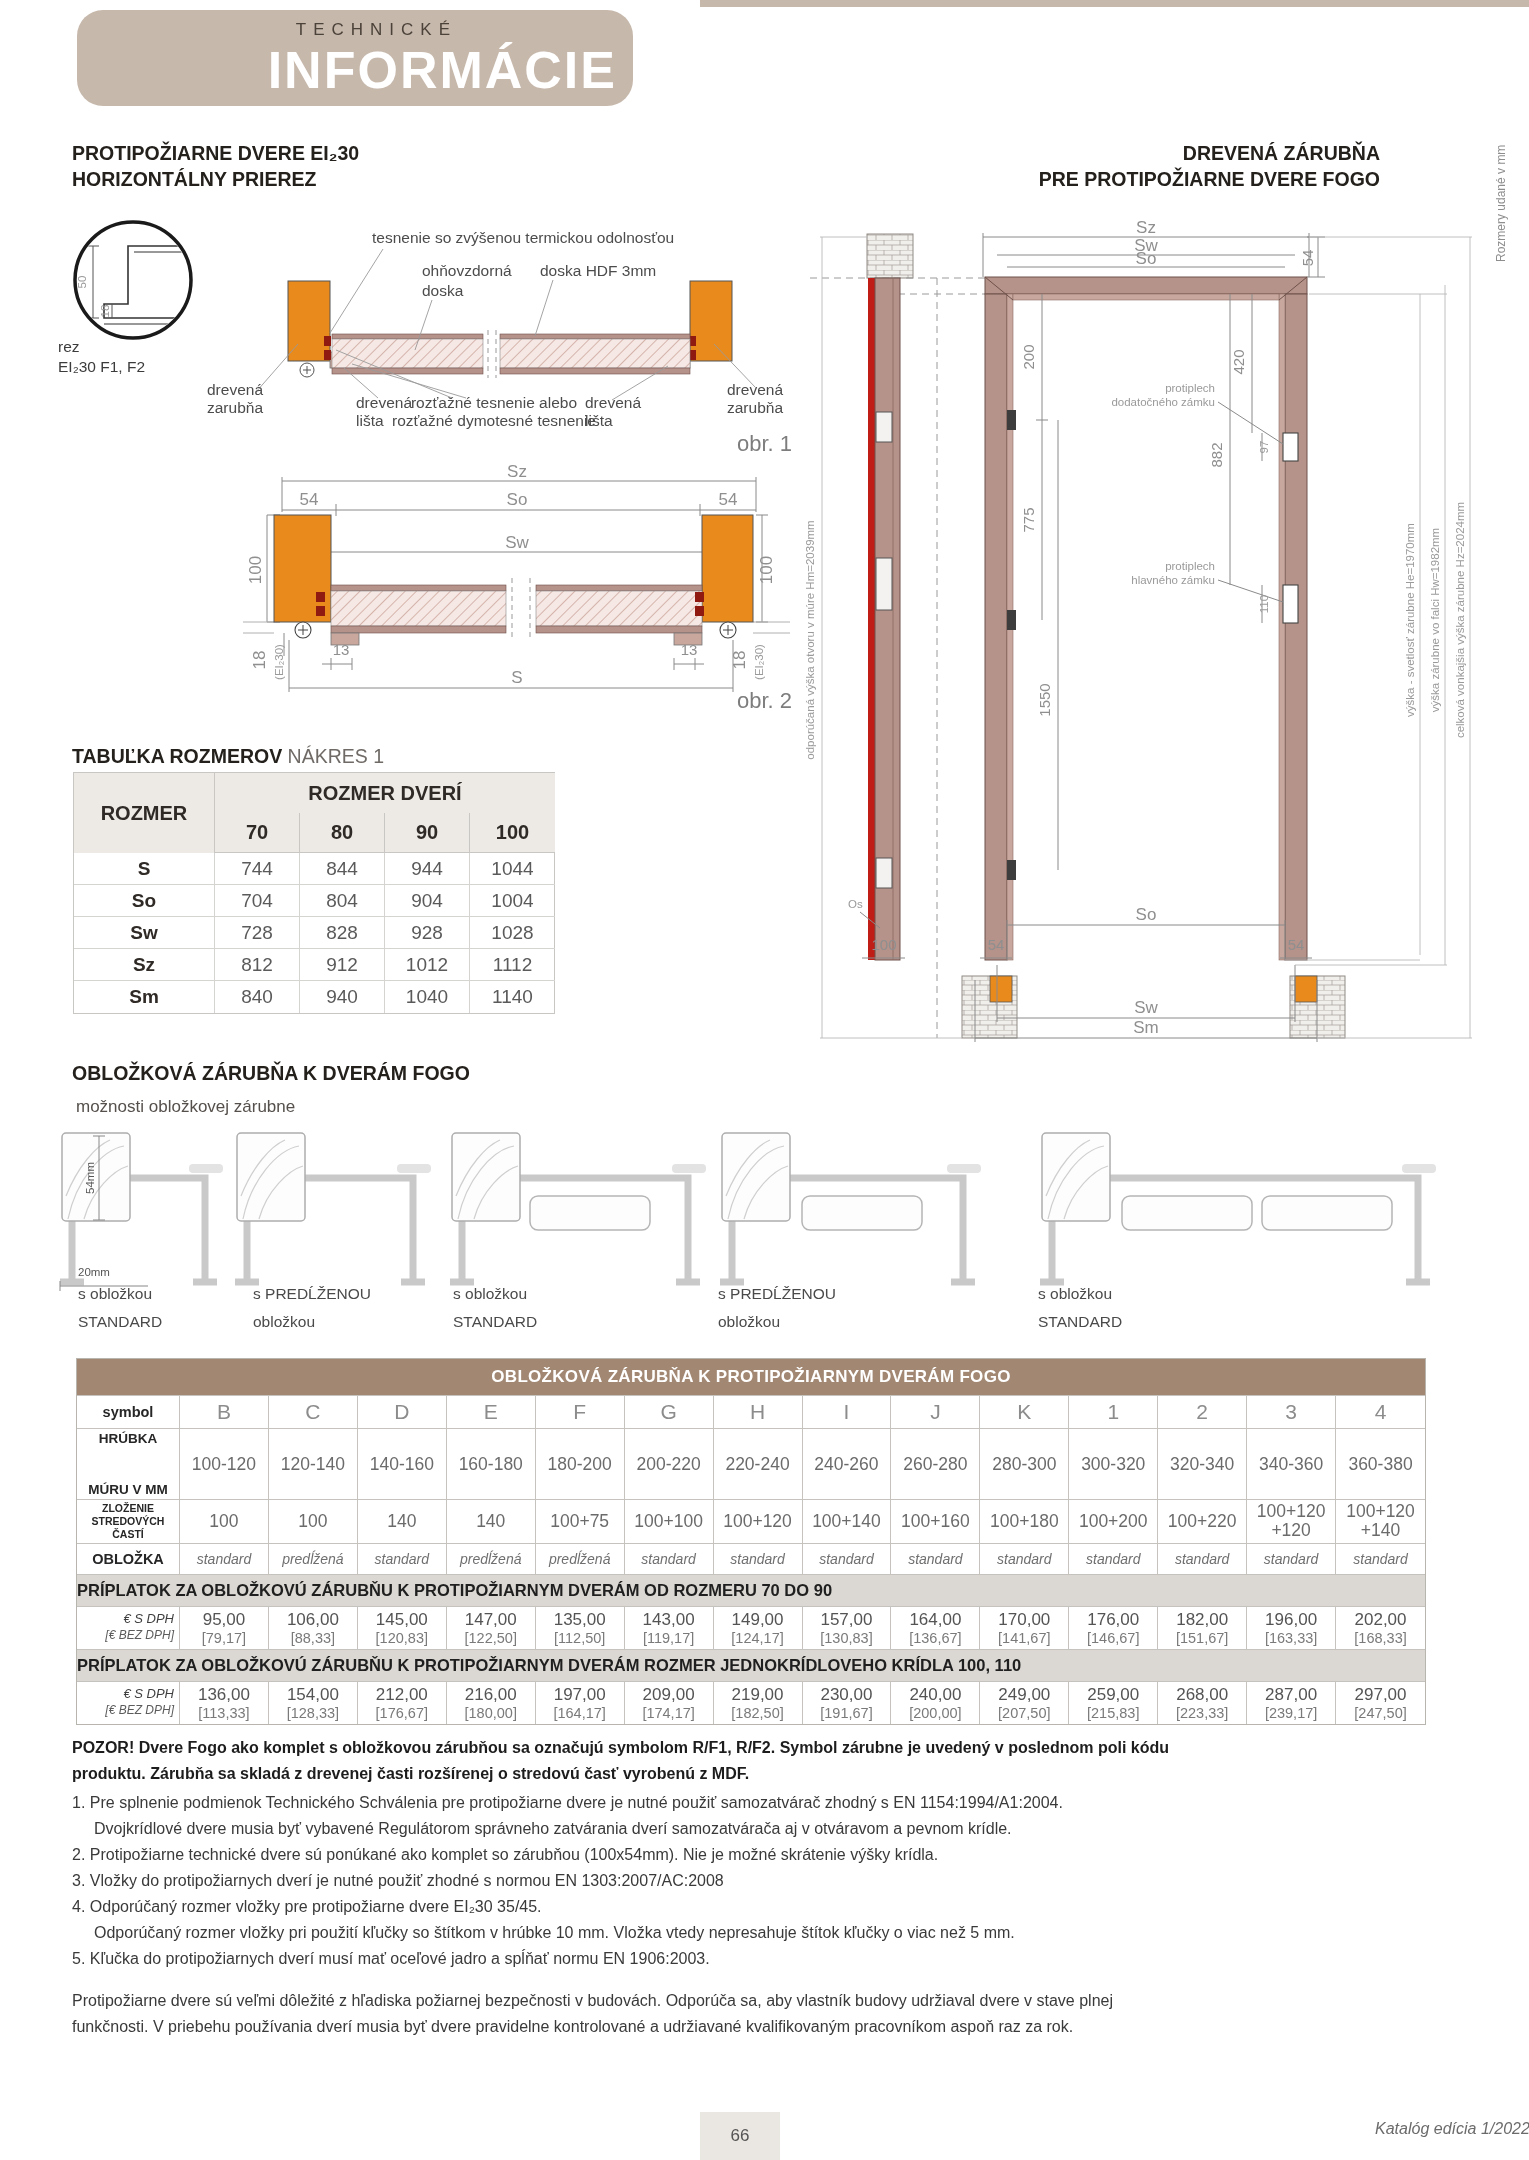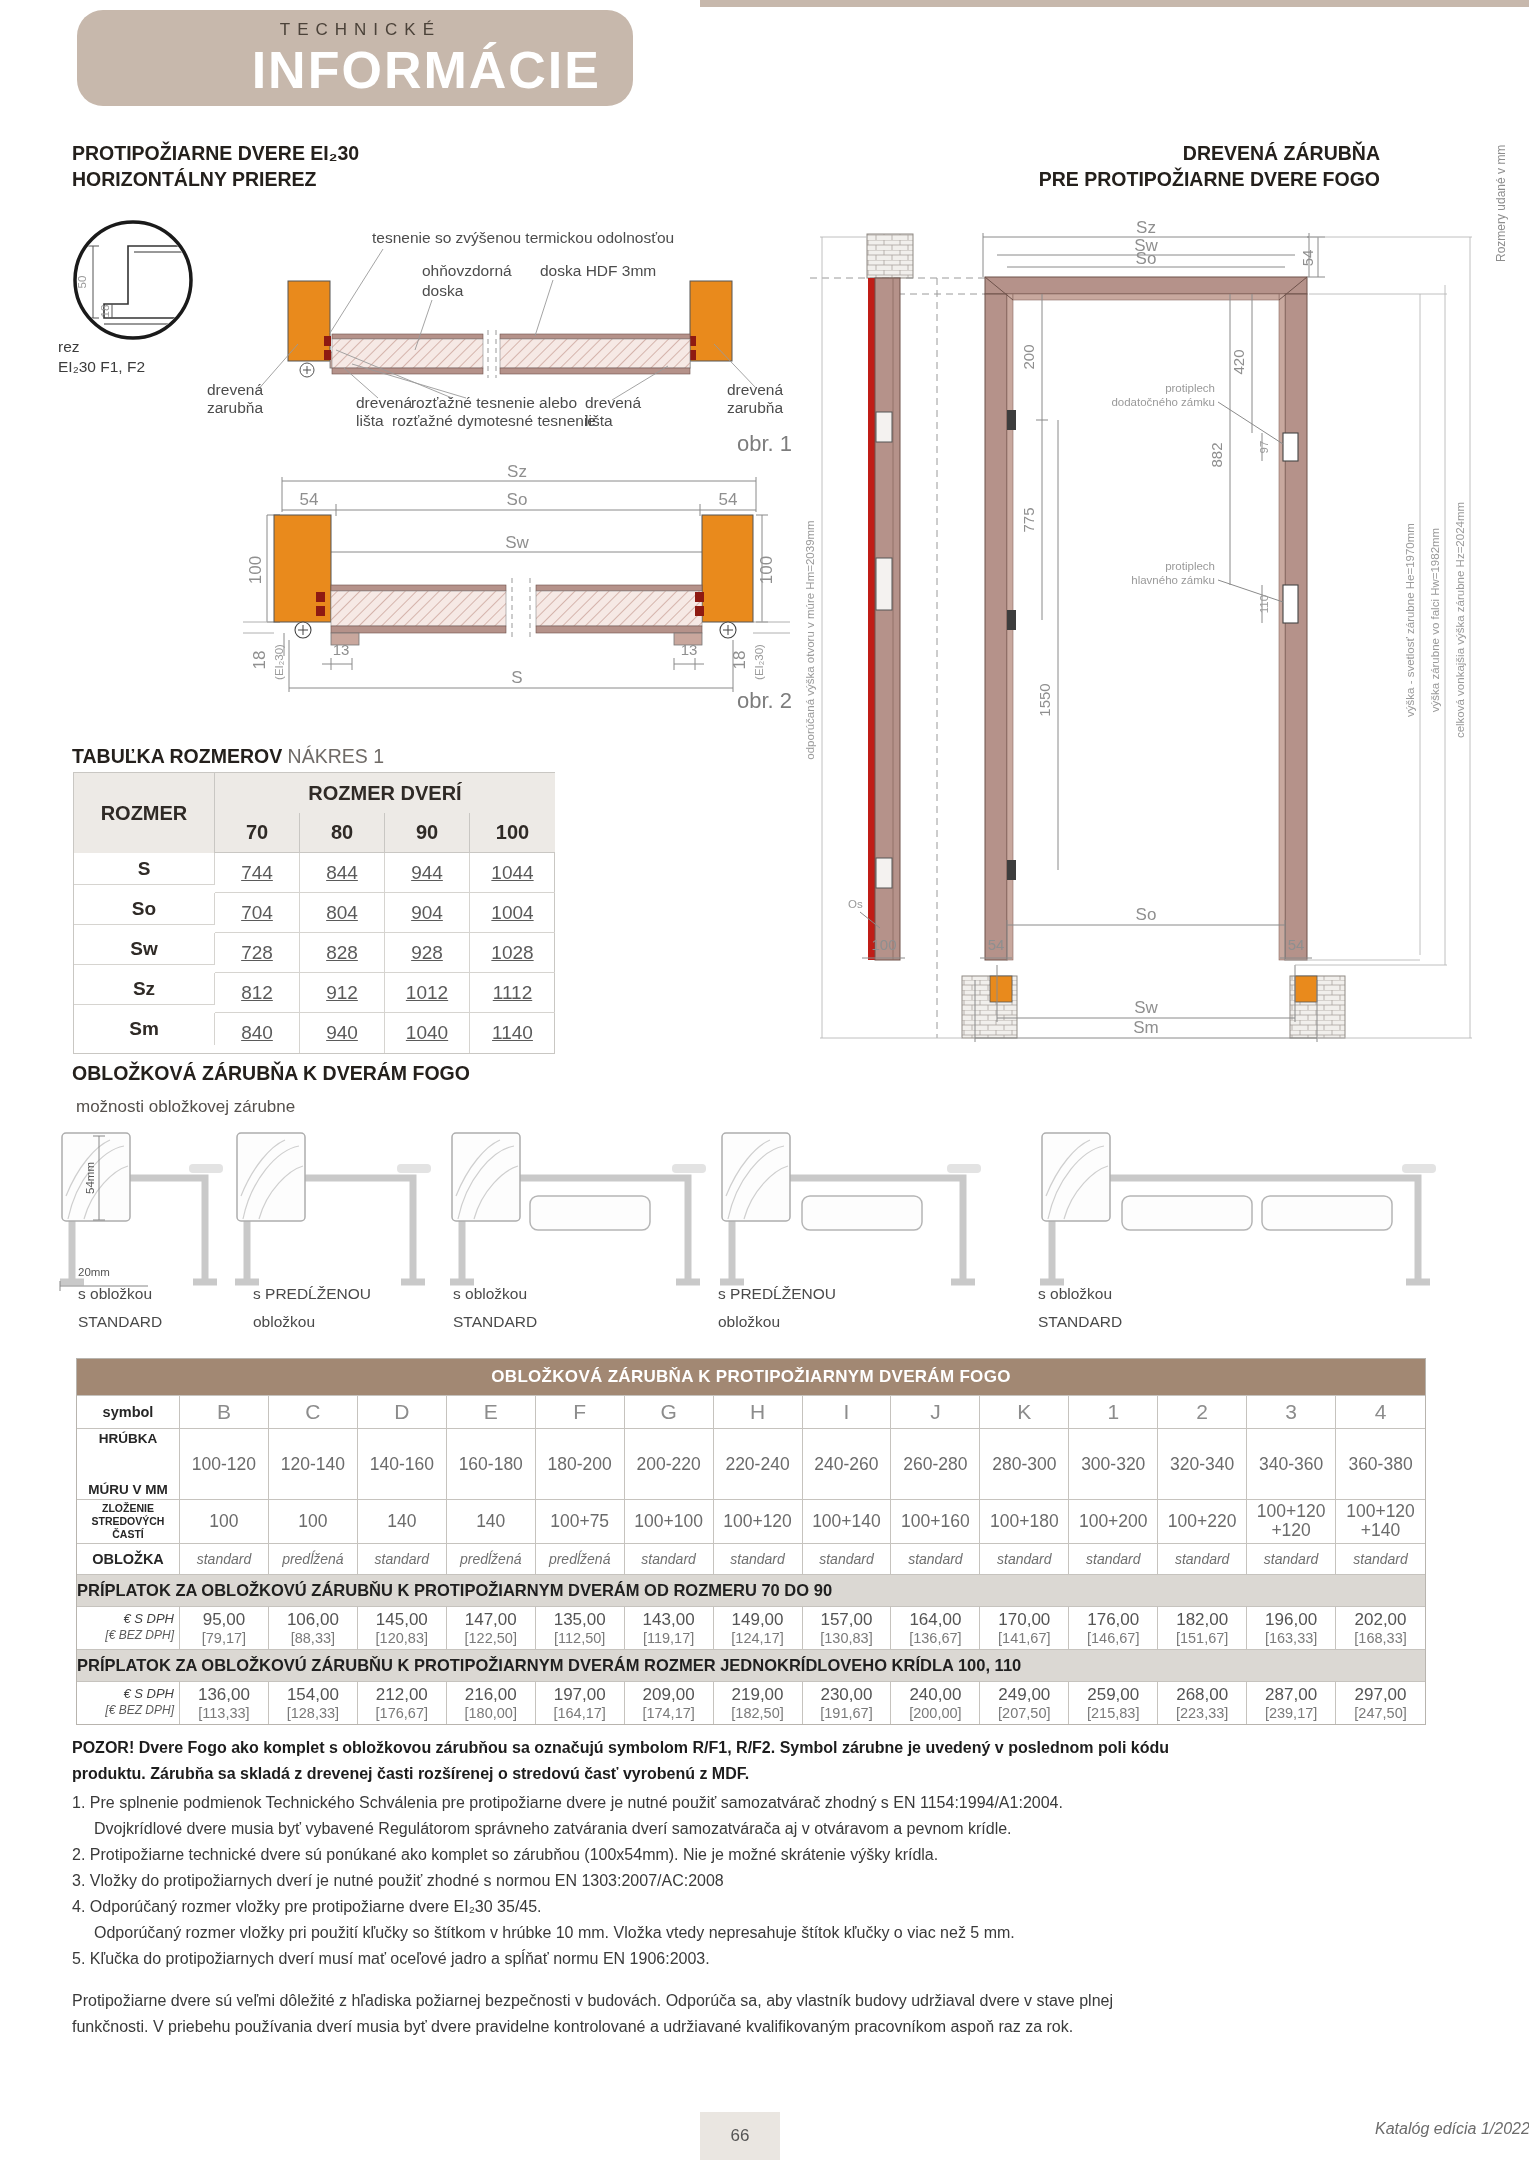--- a/index.html
+++ b/index.html
@@ -3,21 +3,21 @@
 <meta charset="utf-8">
 <style>
   html,body{margin:0;padding:0;}
   body{width:1529px;height:2160px;position:relative;background:#fff;
        font-family:"Liberation Sans",sans-serif;color:#2f2a26;overflow:hidden;}
   .abs{position:absolute;}
   
   .topstrip{left:700px;top:0;width:829px;height:7px;background:#c7b8ac;}
   .hdr{left:77px;top:10px;width:556px;height:96px;background:#c7b8ac;border-radius:26px;
        display:flex;flex-direction:column;align-items:flex-end;justify-content:center;
-       padding-right:32px;box-sizing:border-box;}
+       padding-right:16px;box-sizing:border-box;}
   .hdr-kicker{font-size:17px;letter-spacing:7px;color:#4b4239;margin-right:160px;}
   .hdr-title{font-size:52px;font-weight:bold;color:#fff;letter-spacing:2px;line-height:1;margin-top:4px;}
   .t-left{left:72px;top:140px;font-size:19.5px;font-weight:bold;line-height:26px;color:#24201c;}
   .t-right{left:700px;top:140px;width:680px;text-align:right;font-size:19.5px;font-weight:bold;line-height:26px;color:#24201c;}
   .vnote{left:1494px;top:42px;height:220px;writing-mode:vertical-rl;transform:rotate(180deg);
          font-size:12px;color:#8d8d8d;}
   
   svg text{font-family:"Liberation Sans",sans-serif;}
   .dim{fill:#8f8f8f;font-size:17px;}
   .dimm{fill:#8f8f8f;font-size:15px;}
@@ -33,22 +33,22 @@
              font-weight:bold;font-size:20px;background:#edeae6;border-right:1px solid #c9c7c3;height:80px;}
   .st-group{height:40px;display:flex;align-items:center;justify-content:center;font-weight:bold;
             font-size:20px;background:#edeae6;border-bottom:1px solid #c9c7c3;}
   .st-sizes{position:absolute;left:141px;top:40px;width:340px;display:grid;grid-template-columns:repeat(4,1fr);}
   .st-size{height:40px;display:flex;align-items:center;justify-content:center;font-weight:bold;
            font-size:20px;background:#edeae6;border-right:1px solid #c9c7c3;border-bottom:1px solid #c9c7c3;box-sizing:border-box;}
   .st-size:last-child{border-right:none;}
   .st-r{display:grid;grid-template-columns:141px repeat(4,85px);}
   .st-lab{height:32px;display:flex;align-items:center;justify-content:center;font-weight:bold;
           font-size:19px;border-right:1px solid #d6d4d0;border-bottom:1px solid #d6d4d0;box-sizing:border-box;}
-  .st-val{height:40px;display:flex;align-items:center;justify-content:center;font-size:19px;color:#5a5a5a;
-          border-right:1px solid #d6d4d0;border-bottom:1px solid #d6d4d0;box-sizing:border-box;text-decoration:underline;}
+  .st-val{height:32px;display:flex;align-items:center;justify-content:center;font-size:19px;color:#5a5a5a;
+          border-right:1px solid #d6d4d0;border-bottom:1px solid #d6d4d0;box-sizing:border-box;}
   .st-r .st-val:last-child{border-right:none;}
   .st-r:last-child .st-lab,.st-r:last-child .st-val{border-bottom:none;}
   
   .opt-head{left:72px;top:1062px;font-size:19.5px;font-weight:bold;color:#24201c;}
   .opt-sub{left:76px;top:1097px;font-size:17px;color:#55504c;}
   .optlabel{font-size:15.5px;color:#4a4a4a;line-height:28px;}
   
   .bt{left:76px;top:1358px;width:1350px;border:1px solid #b8b4ae;box-sizing:border-box;}
   .bt-head{background:#a28873;color:#fff;font-weight:bold;font-size:17px;text-align:center;
            padding:8px 0;letter-spacing:.3px;}

